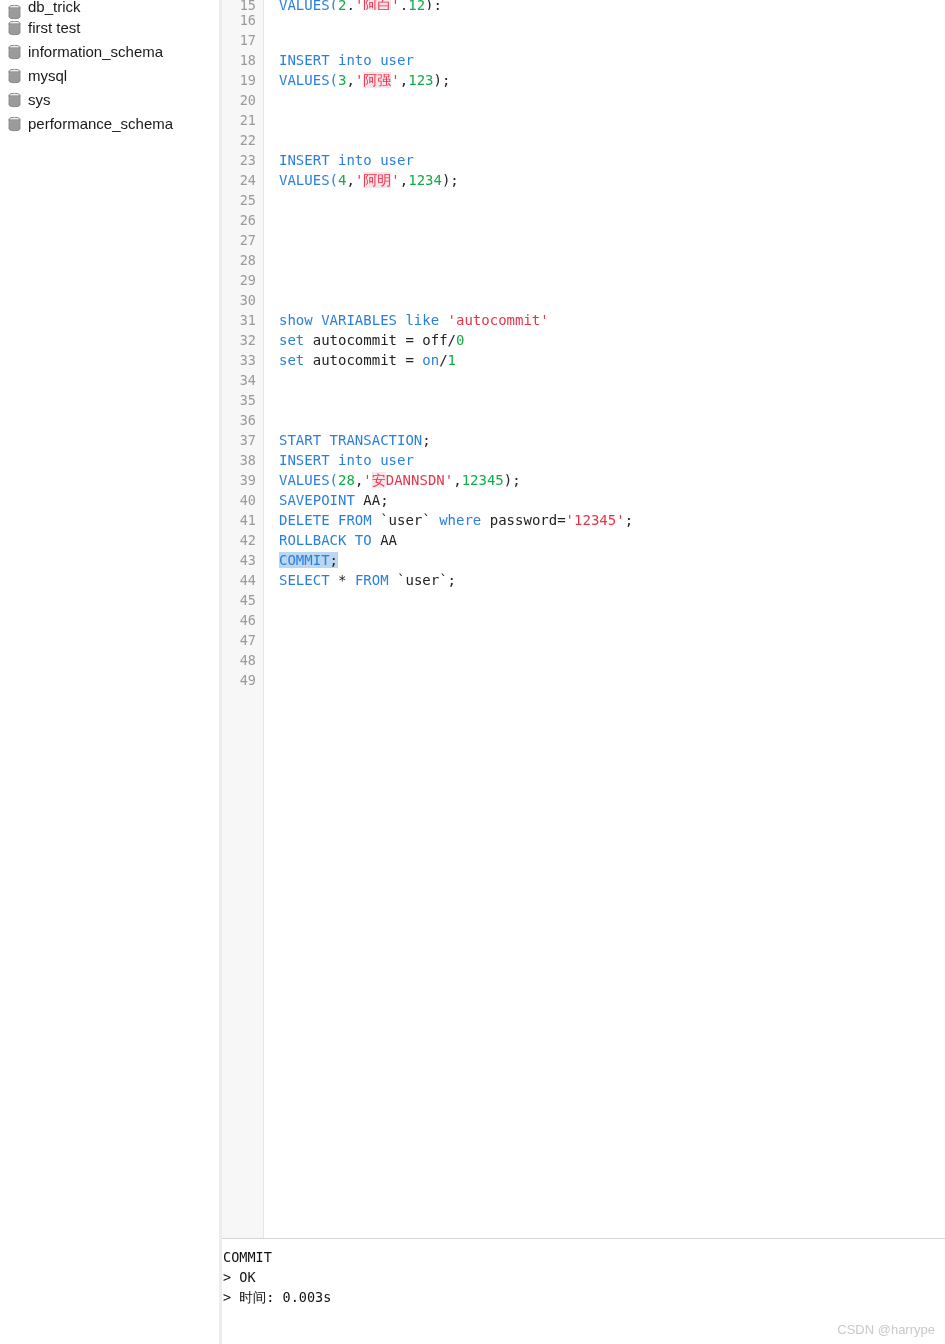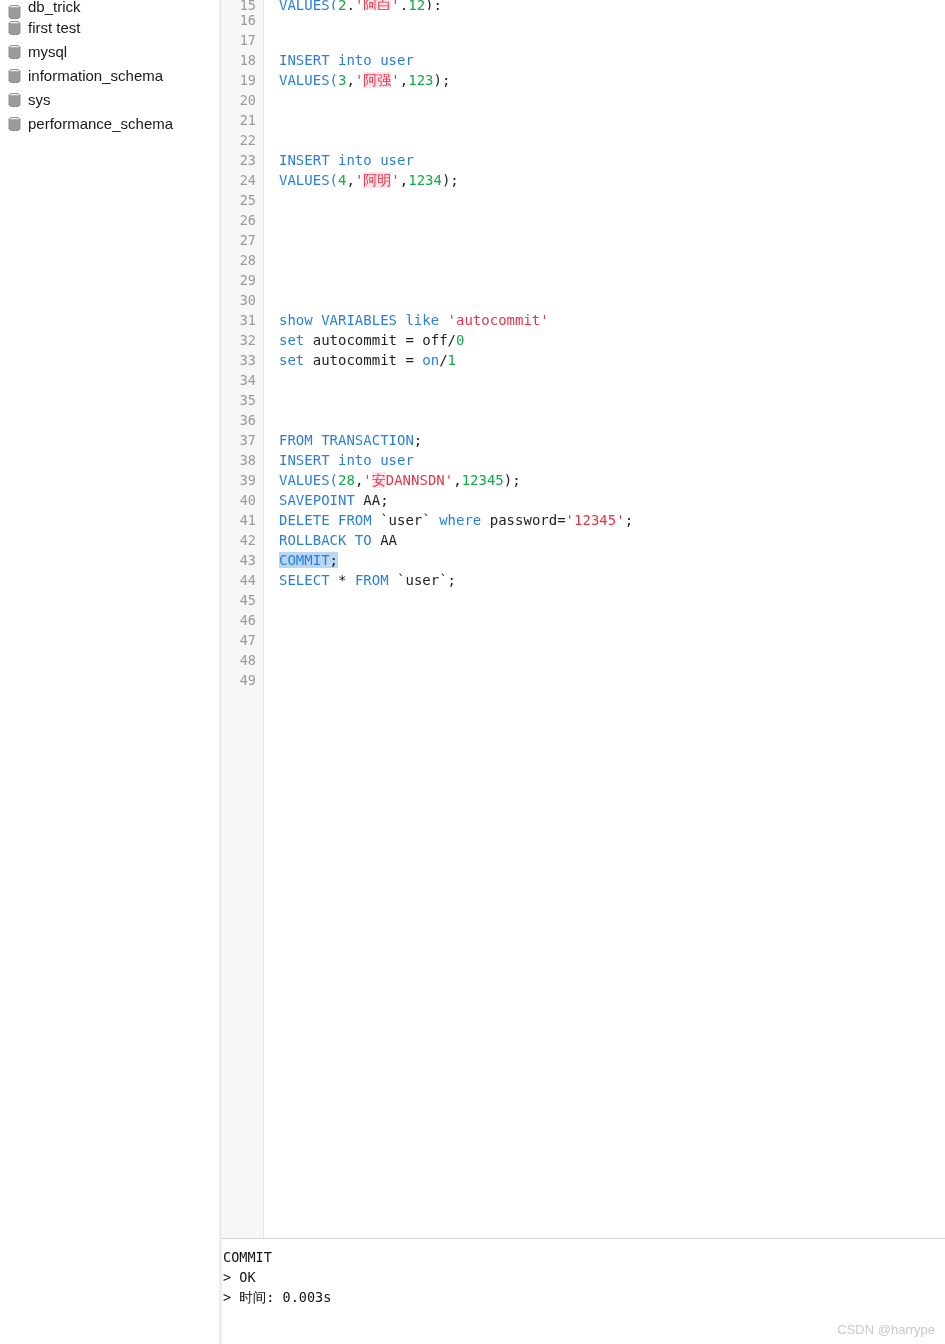--- a/index.html
+++ b/index.html
@@ -235,30 +235,30 @@
             </svg></span>
           <span class="tree-label">first test</span>
         </div>
         <div class="tree-item">
           <span class="db-icon"><svg viewBox="0 0 13 15" width="13" height="15" aria-hidden="true">
               <ellipse cx="6.5" cy="2.2" rx="5.5" ry="1.9" fill="#f2f2f2" stroke="#8a8a8a" stroke-width="1"></ellipse>
               <path d="M1 2.2 V5.0 a5.5 1.9 0 0 0 11 0 V2.2" fill="#9b9b9b" stroke="#8a8a8a" stroke-width="1"></path>
               <path d="M1 5.6 V8.4 a5.5 1.9 0 0 0 11 0 V5.6" fill="#9b9b9b" stroke="#8a8a8a" stroke-width="1"></path>
               <path d="M1 9.0 V11.8 a5.5 1.9 0 0 0 11 0 V9.0" fill="#9b9b9b" stroke="#8a8a8a" stroke-width="1"></path>
             </svg></span>
+          <span class="tree-label">information_schema</span>
+        </div>
+        <div class="tree-item">
+          <span class="db-icon"><svg viewBox="0 0 13 15" width="13" height="15" aria-hidden="true">
+              <ellipse cx="6.5" cy="2.2" rx="5.5" ry="1.9" fill="#f2f2f2" stroke="#8a8a8a" stroke-width="1"></ellipse>
+              <path d="M1 2.2 V5.0 a5.5 1.9 0 0 0 11 0 V2.2" fill="#9b9b9b" stroke="#8a8a8a" stroke-width="1"></path>
+              <path d="M1 5.6 V8.4 a5.5 1.9 0 0 0 11 0 V5.6" fill="#9b9b9b" stroke="#8a8a8a" stroke-width="1"></path>
+              <path d="M1 9.0 V11.8 a5.5 1.9 0 0 0 11 0 V9.0" fill="#9b9b9b" stroke="#8a8a8a" stroke-width="1"></path>
+            </svg></span>
           <span class="tree-label">mysql</span>
-        </div>
-        <div class="tree-item">
-          <span class="db-icon"><svg viewBox="0 0 13 15" width="13" height="15" aria-hidden="true">
-              <ellipse cx="6.5" cy="2.2" rx="5.5" ry="1.9" fill="#f2f2f2" stroke="#8a8a8a" stroke-width="1"></ellipse>
-              <path d="M1 2.2 V5.0 a5.5 1.9 0 0 0 11 0 V2.2" fill="#9b9b9b" stroke="#8a8a8a" stroke-width="1"></path>
-              <path d="M1 5.6 V8.4 a5.5 1.9 0 0 0 11 0 V5.6" fill="#9b9b9b" stroke="#8a8a8a" stroke-width="1"></path>
-              <path d="M1 9.0 V11.8 a5.5 1.9 0 0 0 11 0 V9.0" fill="#9b9b9b" stroke="#8a8a8a" stroke-width="1"></path>
-            </svg></span>
-          <span class="tree-label">information_schema</span>
         </div>
         <div class="tree-item">
           <span class="db-icon"><svg viewBox="0 0 13 15" width="13" height="15" aria-hidden="true">
               <ellipse cx="6.5" cy="2.2" rx="5.5" ry="1.9" fill="#f2f2f2" stroke="#8a8a8a" stroke-width="1"></ellipse>
               <path d="M1 2.2 V5.0 a5.5 1.9 0 0 0 11 0 V2.2" fill="#9b9b9b" stroke="#8a8a8a" stroke-width="1"></path>
               <path d="M1 5.6 V8.4 a5.5 1.9 0 0 0 11 0 V5.6" fill="#9b9b9b" stroke="#8a8a8a" stroke-width="1"></path>
               <path d="M1 9.0 V11.8 a5.5 1.9 0 0 0 11 0 V9.0" fill="#9b9b9b" stroke="#8a8a8a" stroke-width="1"></path>
             </svg></span>
           <span class="tree-label">sys</span>
         </div>
@@ -376,21 +376,21 @@
           <div class="">
             <div class="cline">&nbsp;</div>
           </div>
           <div class="">
             <div class="cline">&nbsp;</div>
           </div>
           <div class="">
             <div class="cline">&nbsp;</div>
           </div>
           <div class="">
-            <div class="cline"><span class="kw">FROM TRANSACTION</span><span class="pl">;</span></div>
+            <div class="cline"><span class="kw">START TRANSACTION</span><span class="pl">;</span></div>
           </div>
           <div class="">
             <div class="cline"><span class="kw">INSERT into user</span></div>
           </div>
           <div class="">
             <div class="cline"><span class="kw">VALUES(</span><span class="num">28</span><span class="pl">,</span><span class="str">'</span><span class="cjk">安</span><span class="str">DANNSDN'</span><span class="pl">,</span><span class="num">12345</span><span class="pl">);</span></div>
           </div>
           <div class="">
             <div class="cline"><span class="kw">SAVEPOINT</span><span class="pl"> AA;</span></div>
           </div>

